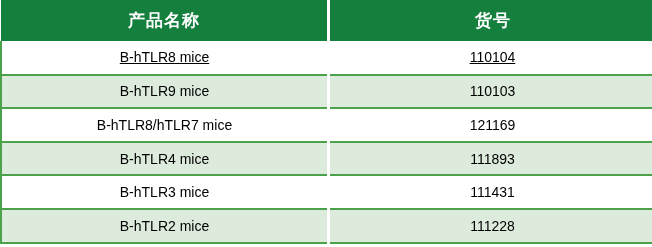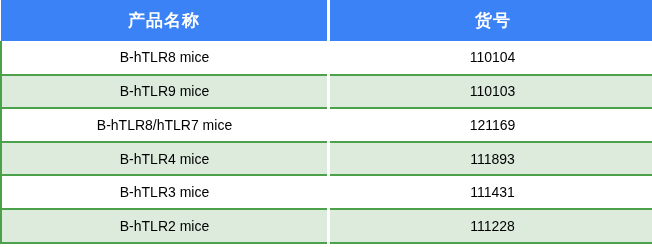--- a/index.html
+++ b/index.html
@@ -18,21 +18,21 @@
     width: 652px;
     border-collapse: collapse;
     table-layout: fixed;
   }
 
   
   .product-table thead tr {
     height: 41px;
   }
   .product-table thead th {
-    background: #3b82f6;
+    background: #15803d;
     color: #ffffff;
     font-size: 17px;
     font-weight: bold;
     text-align: center;
     vertical-align: middle;
     padding: 0;
     letter-spacing: 1px;
   }
   .product-table thead th.col-name {
     width: 326px;
@@ -50,20 +50,21 @@
     font-size: 14px;
     color: #000000;
     text-align: center;
     vertical-align: middle;
     padding: 0;
     border-top: 2px solid #4CA24A;
     border-bottom: 2px solid #4CA24A;
   }
   .product-table tbody tr:first-child td {
     border-top: none;
+    text-decoration: underline;
   }
   .product-table tbody td.cell-name {
     border-left: 2px solid #4CA24A;
     border-right: 3px solid #ffffff;
   }
   .product-table tbody td.cell-cat {
     border-right: 2px solid #4CA24A;
   }
 
   

